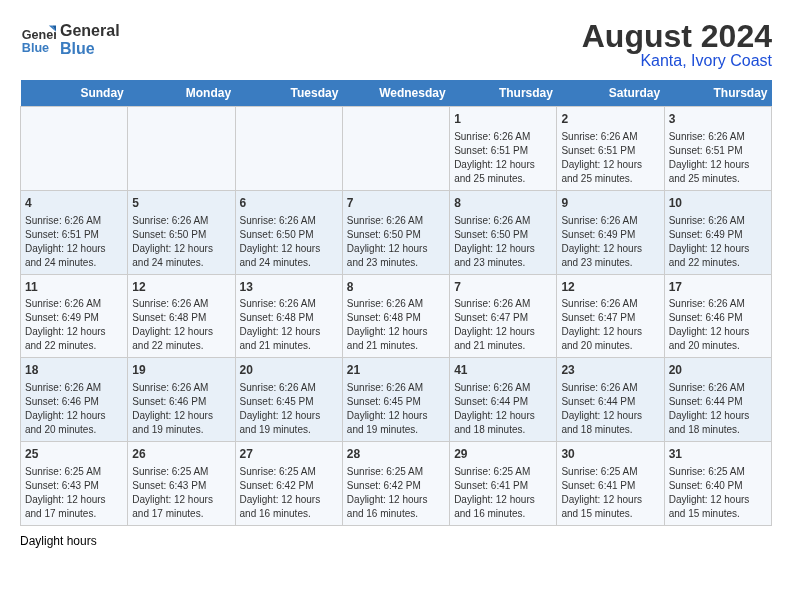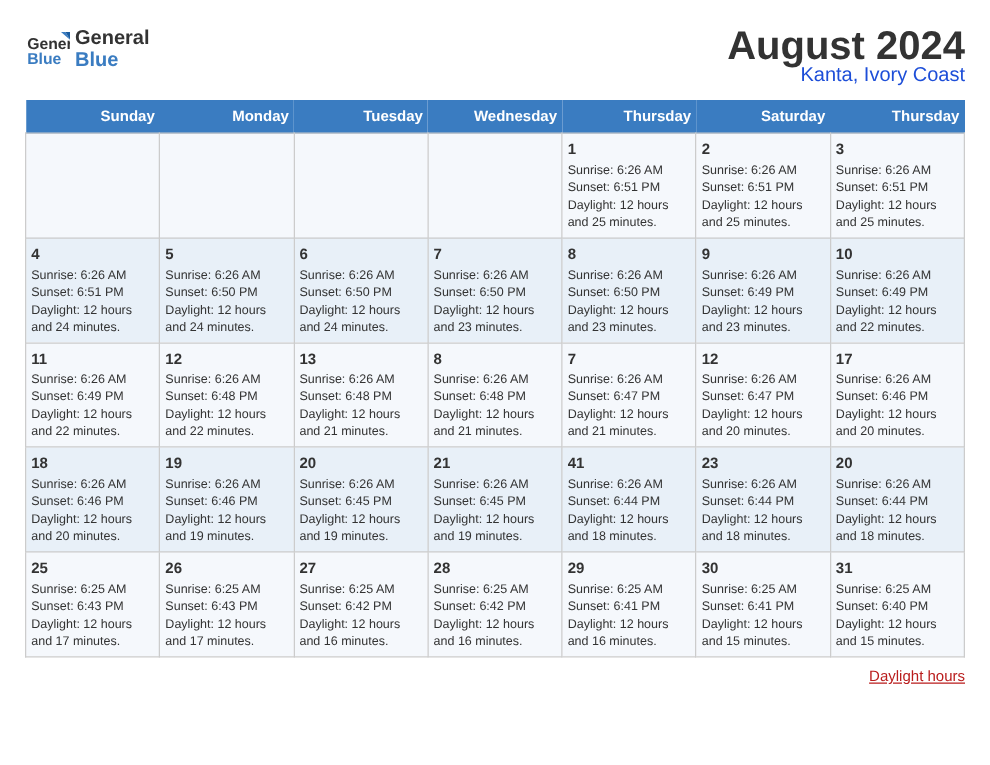--- a/index.html
+++ b/index.html
@@ -344,16 +344,16 @@
             <span class="day-num">31</span>
             <div class="day-info" style="white-space: pre-line;">Sunrise: 6:25 AM
 Sunset: 6:40 PM
 Daylight: 12 hours
 and 15 minutes.</div>
           </td>
         </tr>
       </tbody>
   </table>
 
-  <div style="text-align:right;margin-top:8px;font-size:12px;color:#b91c1c;text-decoration:underline;">
+  <div style="text-align:left;margin-top:8px;font-size:12px;color:#000000;">
     <span>Daylight hours</span>
   </div>
 </div>
 
 </body></html>

